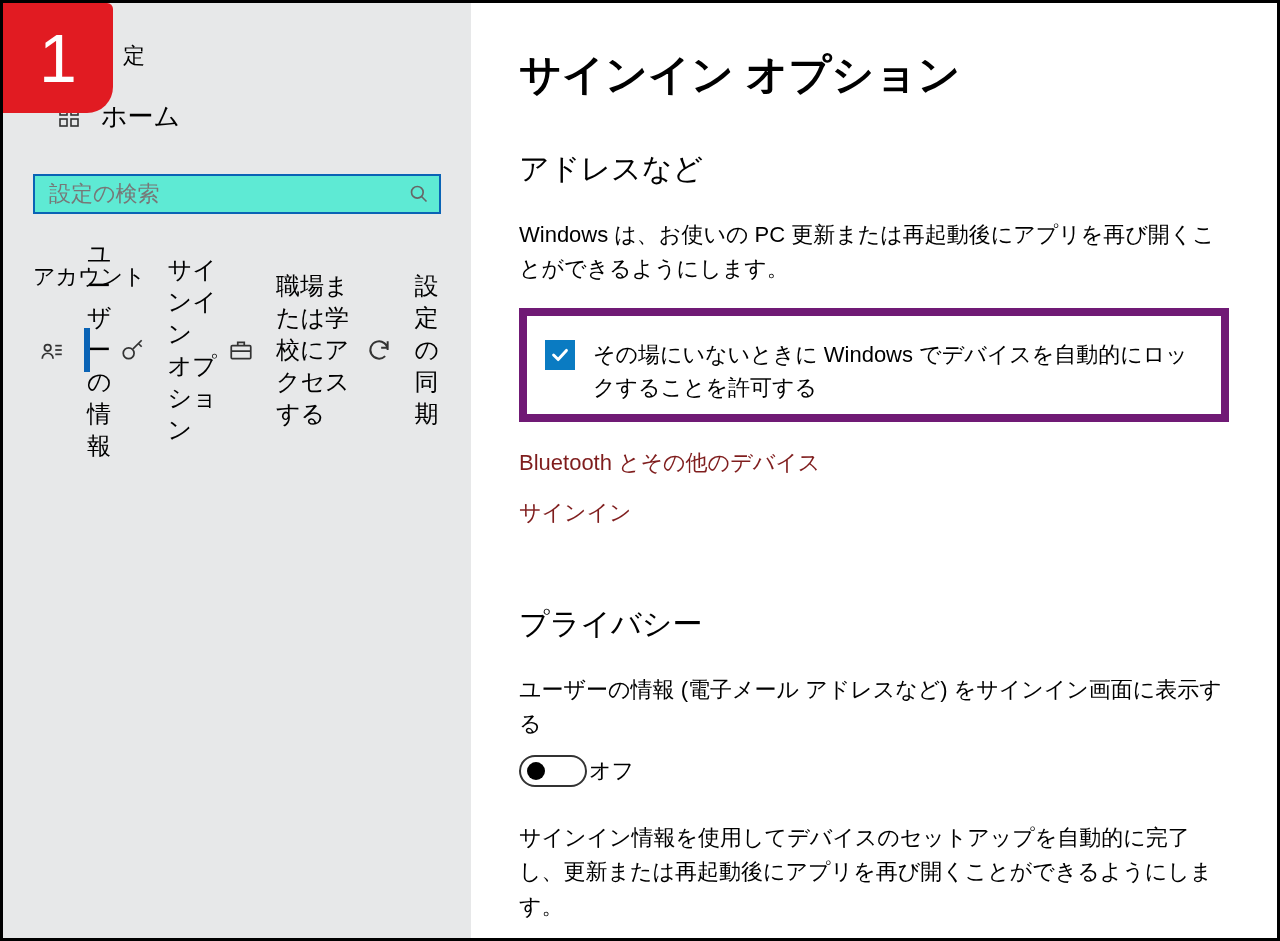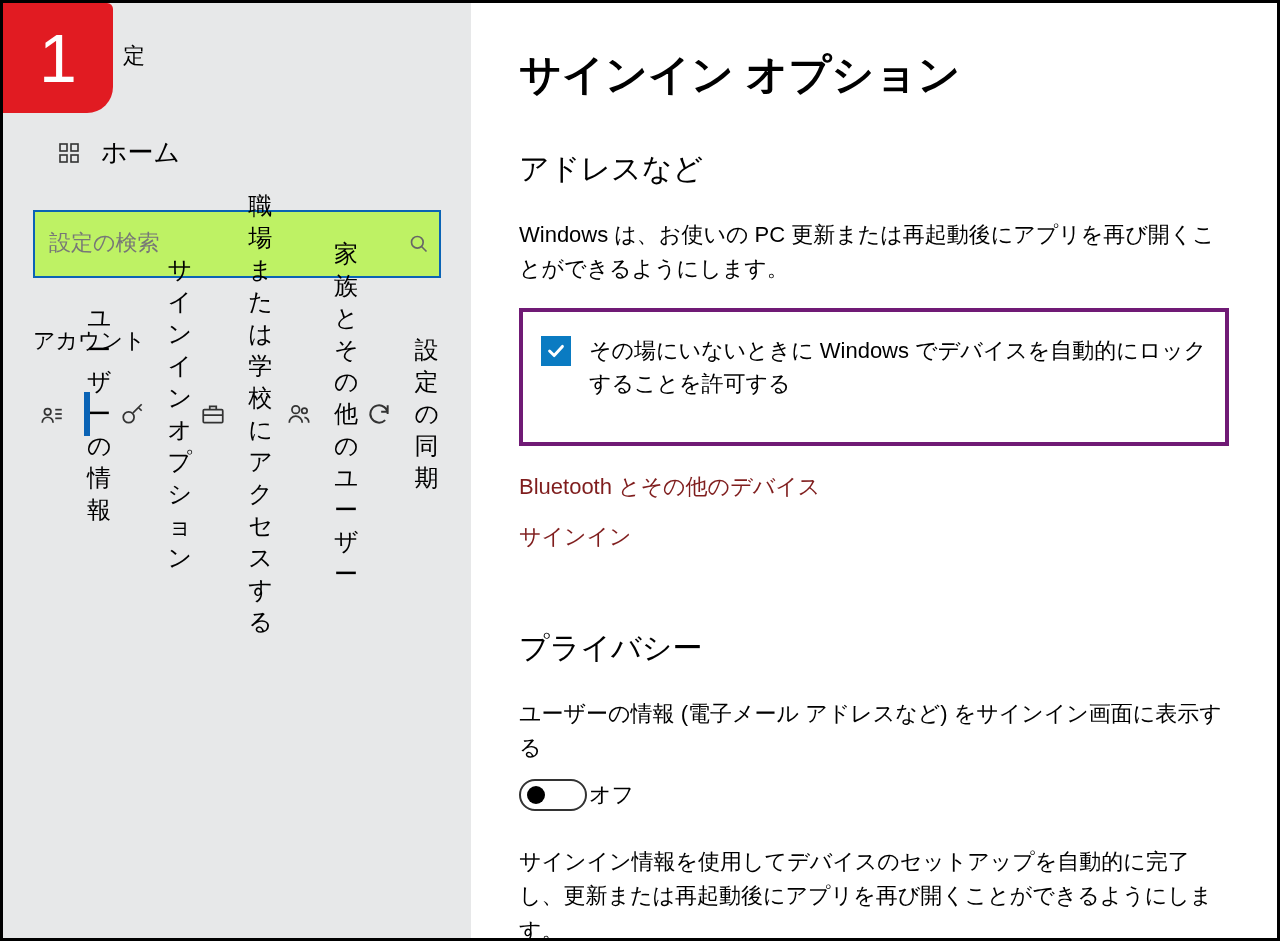--- a/index.html
+++ b/index.html
@@ -7,45 +7,45 @@
   .frame { position: relative; width: 1280px; height: 941px; border: 3px solid #000; display: flex; }
   .badge {
     position: absolute; top: 0; left: 0; width: 110px; height: 110px;
     background: #e11b22; border-bottom-right-radius: 26px; border-top-right-radius: 6px;
     color: #fff; font-size: 68px; font-weight: 400; display: flex; align-items: center; justify-content: center;
     z-index: 20; font-family: "Segoe UI", Arial, sans-serif;
   }
   .sidebar { width: 468px; height: 100%; background: #e7e8e9; padding: 0 30px 0 30px; display: flex; flex-direction: column; }
   .sb-top-gap { height: 24px; }
   .sb-title-row { font-size: 22px; margin-left: 90px; margin-top: 14px; }
-  .sb-home-row { display: flex; align-items: center; gap: 18px; margin-top: 64px; margin-left: 24px; font-size: 26px; }
+  .sb-home-row { display: flex; align-items: center; gap: 18px; margin-top: 28px; margin-left: 24px; font-size: 26px; }
   .sb-home-row .ico { width: 26px; display:inline-flex; }
   .search-wrap { margin-top: 40px; position: relative; }
   .search-input {
-    width: 100%; height: 68px; border: 2px solid #0a63b5; background: #bef264; font-size: 22px;
-    padding: 0 48px 0 14px; outline: none; color: #333; font-family: Liberation Mono, monospace;
+    width: 100%; height: 40px; border: 2px solid #0a63b5; background: #5eead4; font-size: 22px;
+    padding: 0 48px 0 14px; outline: none; color: #333;
   }
   .search-input::placeholder { color: #777; }
   .search-icon { position: absolute; right: 12px; top: 50%; transform: translateY(-50%); color: #666; }
   .sb-section-title { margin-top: 48px; font-size: 22px; font-weight: 400; }
   .nav { margin-top: 22px; display: flex; flex-direction: row; }
   .nav-item {
     display: flex; align-items: center; gap: 22px; height: 72px; font-size: 24px;
     cursor: pointer; padding-left: 6px; position: relative;
   }
   .nav-item .ico { width: 28px; display:inline-flex; align-items:center; justify-content:center; }
   .nav-item.active::before {
     content: ""; position: absolute; left: -30px; top: 14px; bottom: 14px; width: 6px; background: #0a63b5;
   }
   .content { flex: 1; padding: 44px 48px 0 48px; overflow: hidden; }
   h1 { font-size: 42px; font-weight: 600; margin-bottom: 46px; }
   h2 { font-size: 30px; font-weight: 400; margin-bottom: 28px; }
   .desc { font-size: 22px; line-height: 1.55; margin-bottom: 22px; max-width: 720px; }
   .highlight-box {
-    border: 4px solid #701a75; padding: 22px 18px 42px 18px; margin-bottom: 26px; max-width: 760px;
+    border: 8px solid #701a75; padding: 22px 18px 10px 18px; margin-bottom: 26px; max-width: 760px;
   }
   .check-row { display: flex; align-items: flex-start; gap: 18px; }
   .checkbox {
     width: 30px; height: 30px; background: #0a7bc2; display:flex; align-items:center; justify-content:center;
     flex-shrink: 0; margin-top: 2px;
   }
   .checkbox svg { stroke: #fff; }
   .check-label { font-size: 22px; line-height: 1.5; }
   .link { color: #7f1d1d; font-size: 22px; display: block; margin-bottom: 20px; cursor: pointer; }
   .section-gap { height: 56px; }
@@ -125,31 +125,20 @@
       <div class="nav-item">
         <span class="ico">
           <svg width="26" height="26" viewBox="0 0 24 24" fill="none" stroke="#333" stroke-width="1.6">
             <rect x="3" y="8" width="18" height="12" rx="1"></rect>
               <path d="M9 8V5h6v3M3 13h18"></path>
           </svg>
         </span>
         <span>職場または学校にアクセスする</span>
       </div>
 
-      <div class="nav-item">
-        <span class="ico">
-          <svg width="26" height="26" viewBox="0 0 24 24" fill="none" stroke="#333" stroke-width="1.6">
-            <circle cx="9" cy="8" r="3.5"></circle>
-              <path d="M3 20c0-3.3 2.7-6 6-6s6 2.7 6 6"></path>
-            <circle cx="17" cy="9" r="2.5"></circle>
-              <path d="M21 20c0-2.5-1.8-4.5-4-4.9"></path>
-          </svg>
-        </span>
-        <span>家族とその他のユーザー</span>
-      </div>
 
       <div class="nav-item">
         <span class="ico">
           <svg width="26" height="26" viewBox="0 0 24 24" fill="none" stroke="#333" stroke-width="1.8">
             <path d="M20 12a8 8 0 1 0-2.3 5.6M20 4v6h-6"></path>
           </svg>
         </span>
         <span>設定の同期</span>
       </div>
     </nav>

